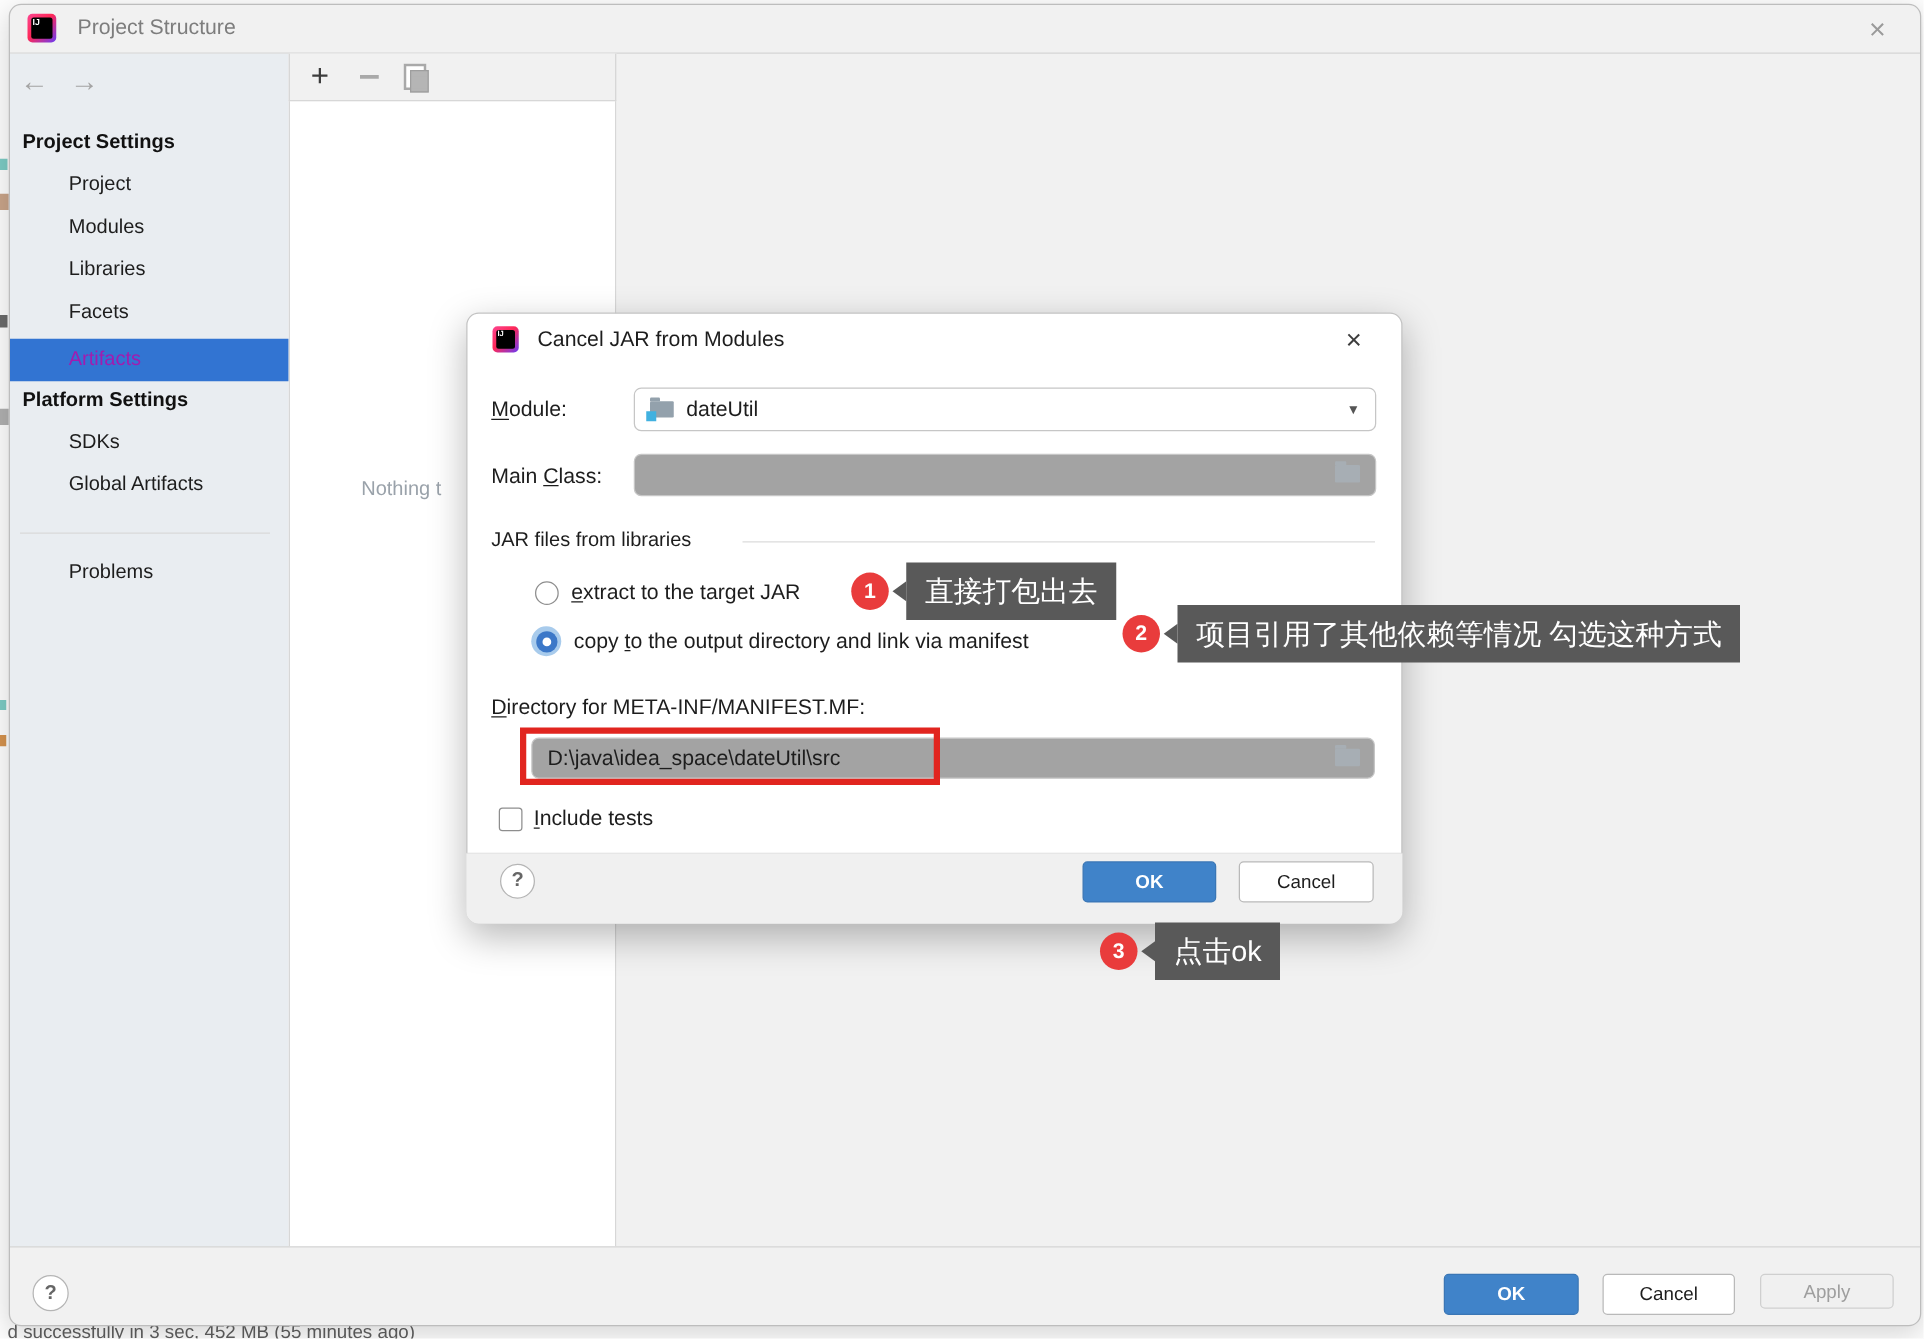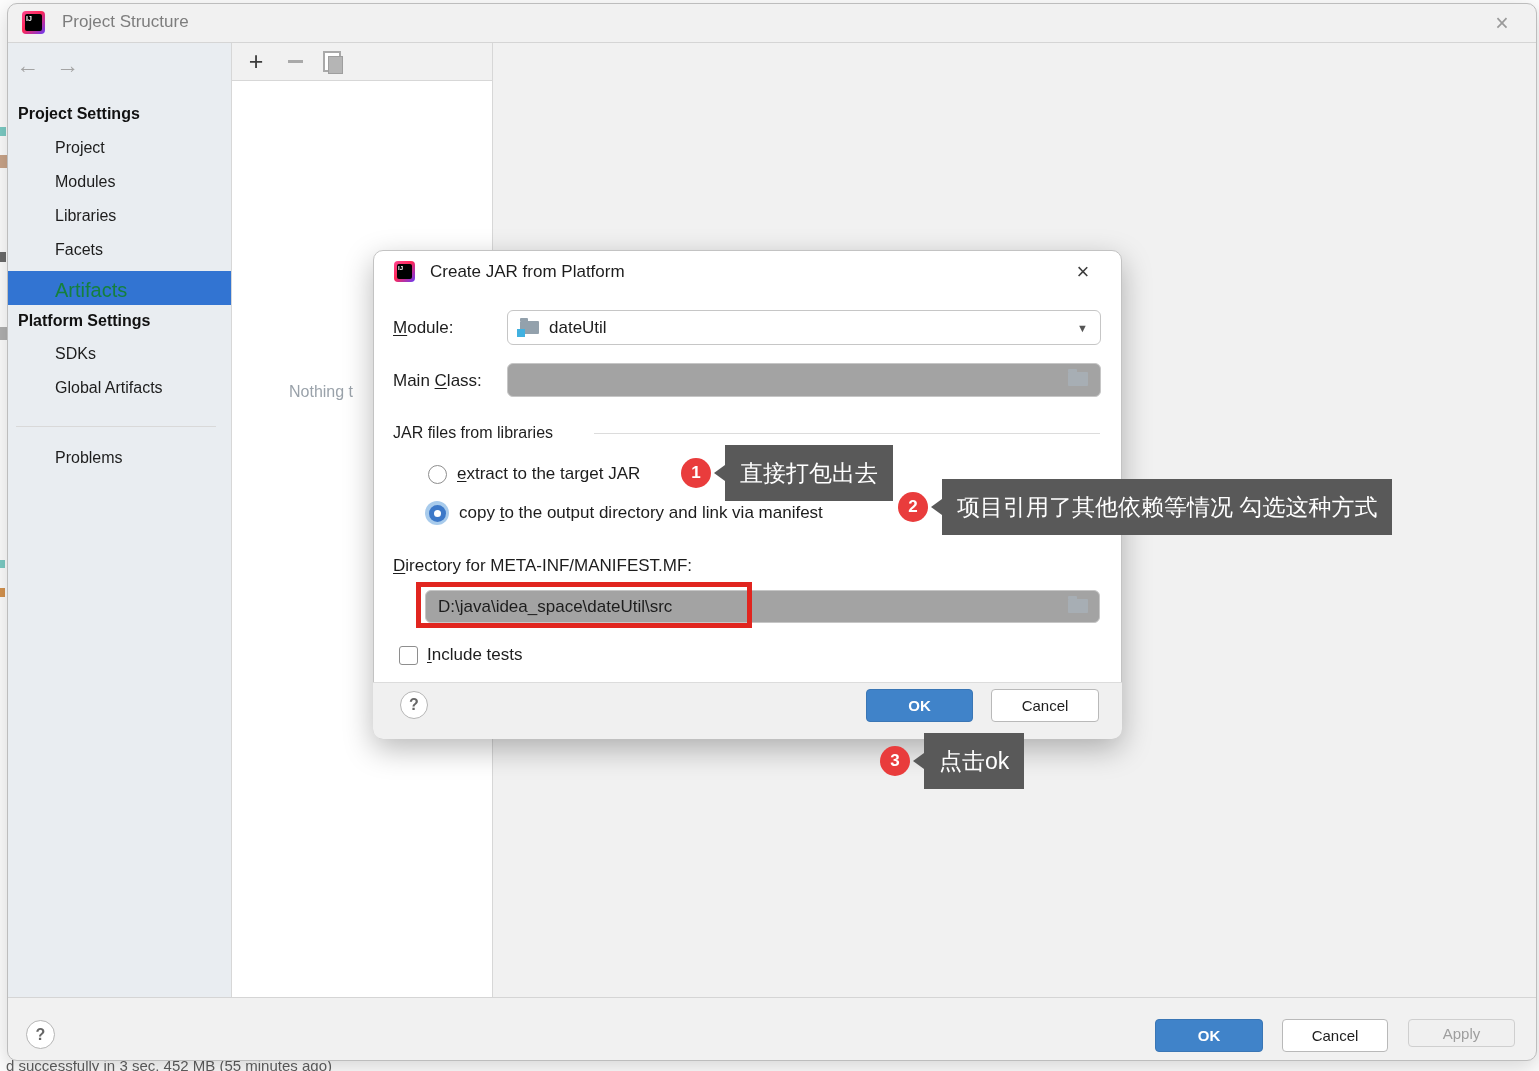--- a/index.html
+++ b/index.html
@@ -21,21 +21,21 @@
     border-radius:2px;}
   .win-close{position:absolute;left:1486px;top:8px;width:32px;height:30px;display:flex;align-items:center;justify-content:center;
     color:#9a9a9a;font-size:23px;cursor:pointer;}
 
   
   .sidebar{position:absolute;left:8px;top:43px;width:223px;height:954px;background:#e9edf1;}
   .nav-arrow{position:absolute;font-size:23px;color:#a4a4a4;}
   .side-head{position:absolute;left:18px;font-size:16px;font-weight:bold;color:#111;}
   .side-item{position:absolute;left:55px;font-size:16px;color:#1d1d1d;cursor:pointer;}
   .side-sel{position:absolute;left:8px;top:271px;width:223px;height:34px;background:#3274d2;}
-  .side-sel-label{position:absolute;left:55px;top:279px;font-size:20px;color:#15803d;}
+  .side-sel-label{position:absolute;left:55px;top:279px;font-size:16px;color:#a21caf;}
   .side-div{position:absolute;left:16px;top:426px;width:200px;height:1px;background:#d9d9d9;}
 
   
   .list-panel{position:absolute;left:231px;top:43px;width:262px;height:954px;background:#ffffff;
     border-left:1px solid #d7d7d7;border-right:1px solid #d7d7d7;box-sizing:border-box;}
   .list-toolbar{position:absolute;left:231px;top:43px;width:262px;height:38px;background:#f1f1f1;
     border-left:1px solid #d7d7d7;border-right:1px solid #d7d7d7;border-bottom:1px solid #d7d7d7;box-sizing:border-box;}
   .tb-plus{position:absolute;left:243px;top:46px;width:26px;height:30px;font-size:25px;color:#3c3c3c;
     display:flex;align-items:center;justify-content:center;cursor:pointer;}
   .tb-minus{position:absolute;left:282px;top:46px;width:26px;height:30px;display:flex;align-items:center;justify-content:center;cursor:pointer;}
@@ -86,21 +86,21 @@
   .dlg-footer{position:absolute;left:373px;top:682px;width:749px;height:57px;background:#f0f0f0;
     border-top:1px solid #dcdcdc;border-radius:0 0 10px 10px;box-sizing:border-box;}
   .hl-box{position:absolute;left:416px;top:582px;width:336px;height:46px;border:5px solid #e1251f;box-sizing:border-box;}
 
   
   .callout{position:absolute;height:46px;display:flex;align-items:center;}
   .co-circle{width:30px;height:30px;border-radius:50%;background:#e93c3c;color:#fff;font-size:17px;font-weight:bold;
     display:flex;align-items:center;justify-content:center;flex:0 0 auto;}
   .co-arrow{width:0;height:0;border-top:8px solid transparent;border-bottom:8px solid transparent;
     border-right:11px solid #595959;margin-left:3px;}
-  .co-box{height:56px;background:#595959;color:#fff;font-size:23px;display:flex;align-items:center;
+  .co-box{height:46px;background:#595959;color:#fff;font-size:23px;display:flex;align-items:center;
     padding:0 15px;white-space:nowrap;}
 </style>
 </head>
 <body>
 
 <div class="screen">
 
   <div class="status-frag">d successfully in 3 sec, 452 MB (55 minutes ago)</div>
   <div class="speck" style="left:0;top:127px;width:6px;height:9px;background:#7ccbc4;"></div>
   <div class="speck" style="left:0;top:155px;width:7px;height:13px;background:#c9a489;"></div>
@@ -147,21 +147,21 @@
   <div class="bottombar-sep"></div>
   <div class="help-circle" style="left:26px;top:1020px;">?</div>
   <div class="btn btn-primary" style="left:1155px;top:1019px;width:108px;height:33px;">OK</div>
   <div class="btn btn-plain" style="left:1282px;top:1019px;width:106px;height:33px;">Cancel</div>
   <div class="btn btn-disabled" style="left:1408px;top:1019px;width:107px;height:28px;">Apply</div>
 
   <div class="dialog"></div>
   <div class="ij-icon" style="left:394px;top:261px;width:21px;height:21px;">
     <div class="inner" style="width:15px;height:15px;font-size:6px;padding:1px 0 0 1px;box-sizing:border-box;">IJ</div>
   </div>
-  <div class="dlg-title">Create JAR from Platform</div>
+  <div class="dlg-title">Cancel JAR from Modules</div>
   <div class="dlg-close">×</div>
 
   <div class="dlg-label" style="left:393px;top:318px;"><span class="mn">M</span><span>odule:</span></div>
   <div class="combo">
     <span class="folder module"></span>
     <span class="combo-text">dateUtil</span>
     <span class="caret">▼</span>
   </div>
 
   <div class="dlg-label" style="left:393px;top:371px;"><span>Main </span><span class="mn">C</span><span>lass:</span></div>

